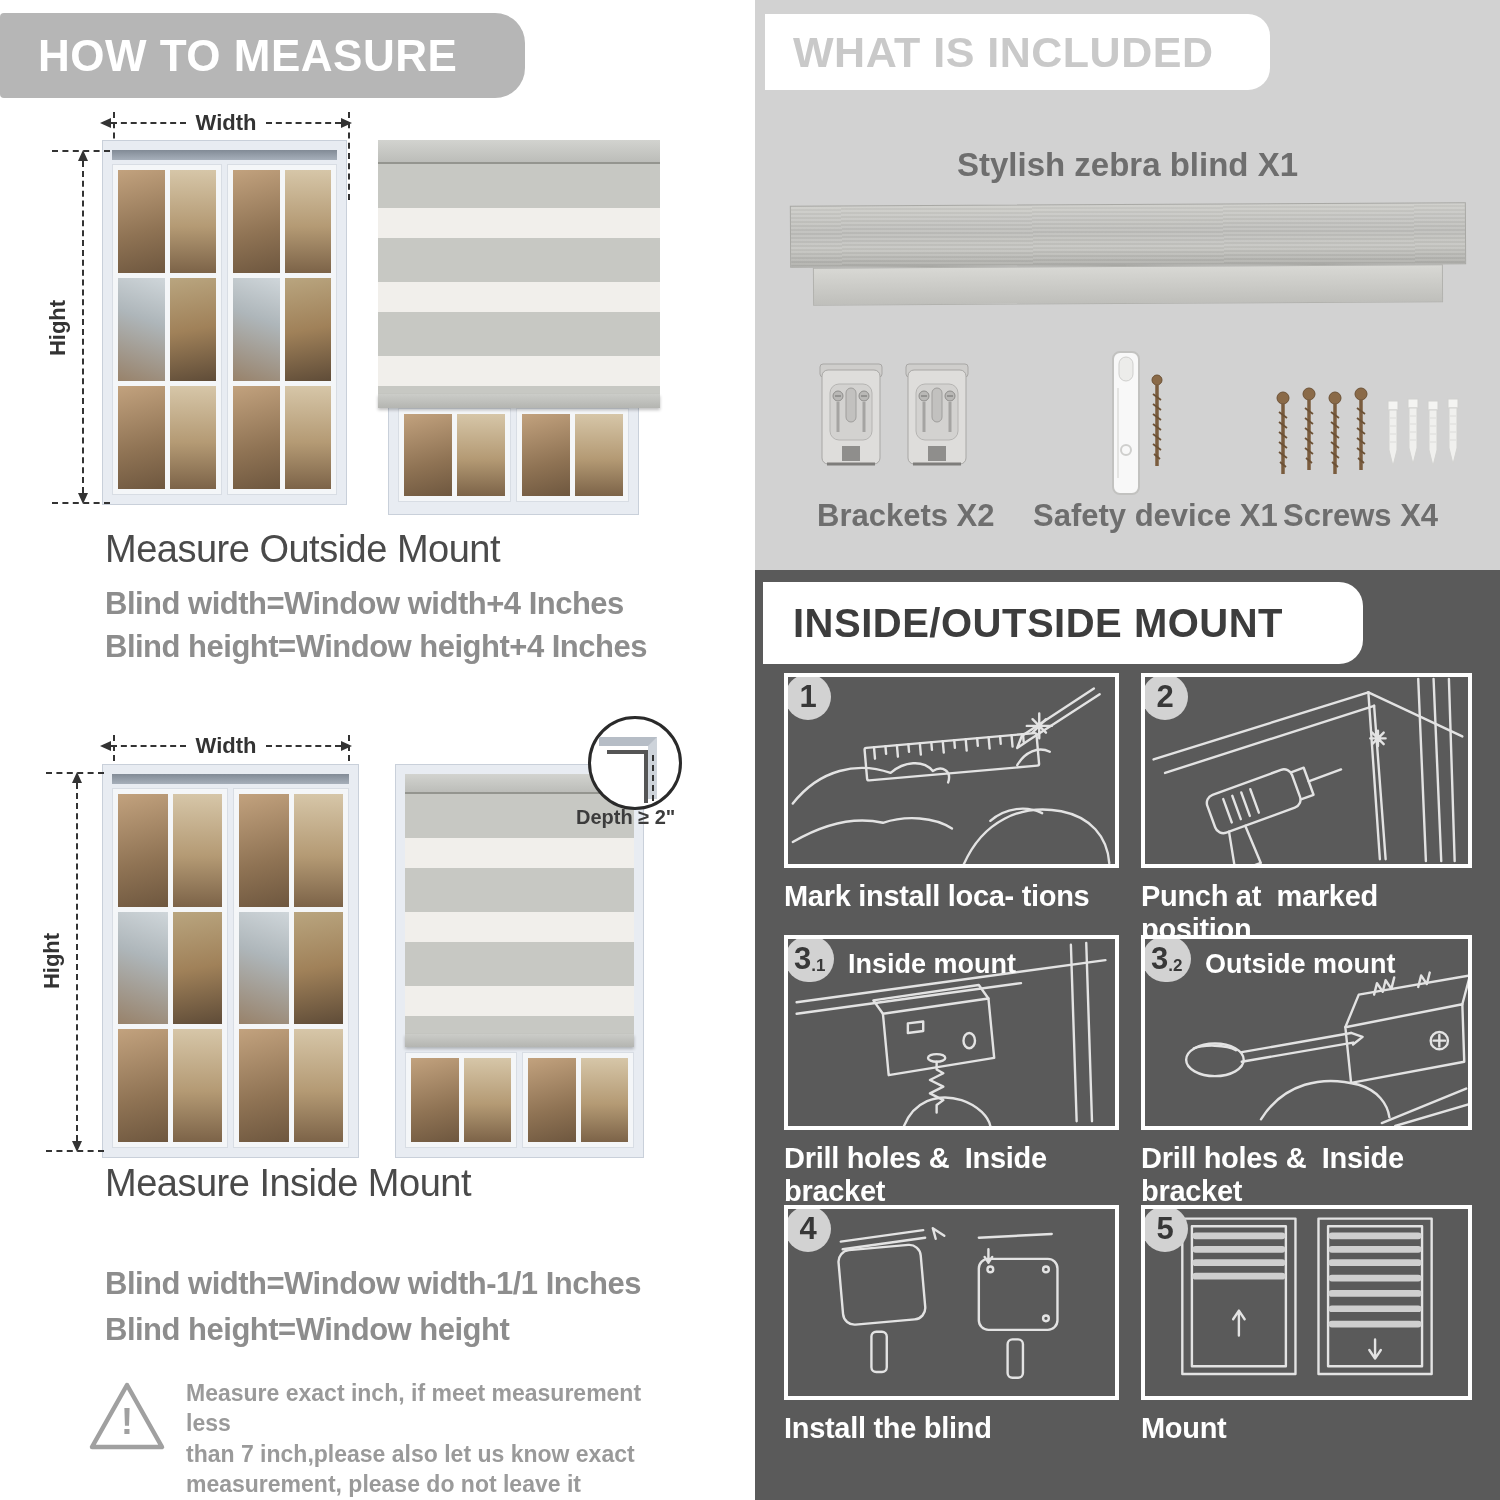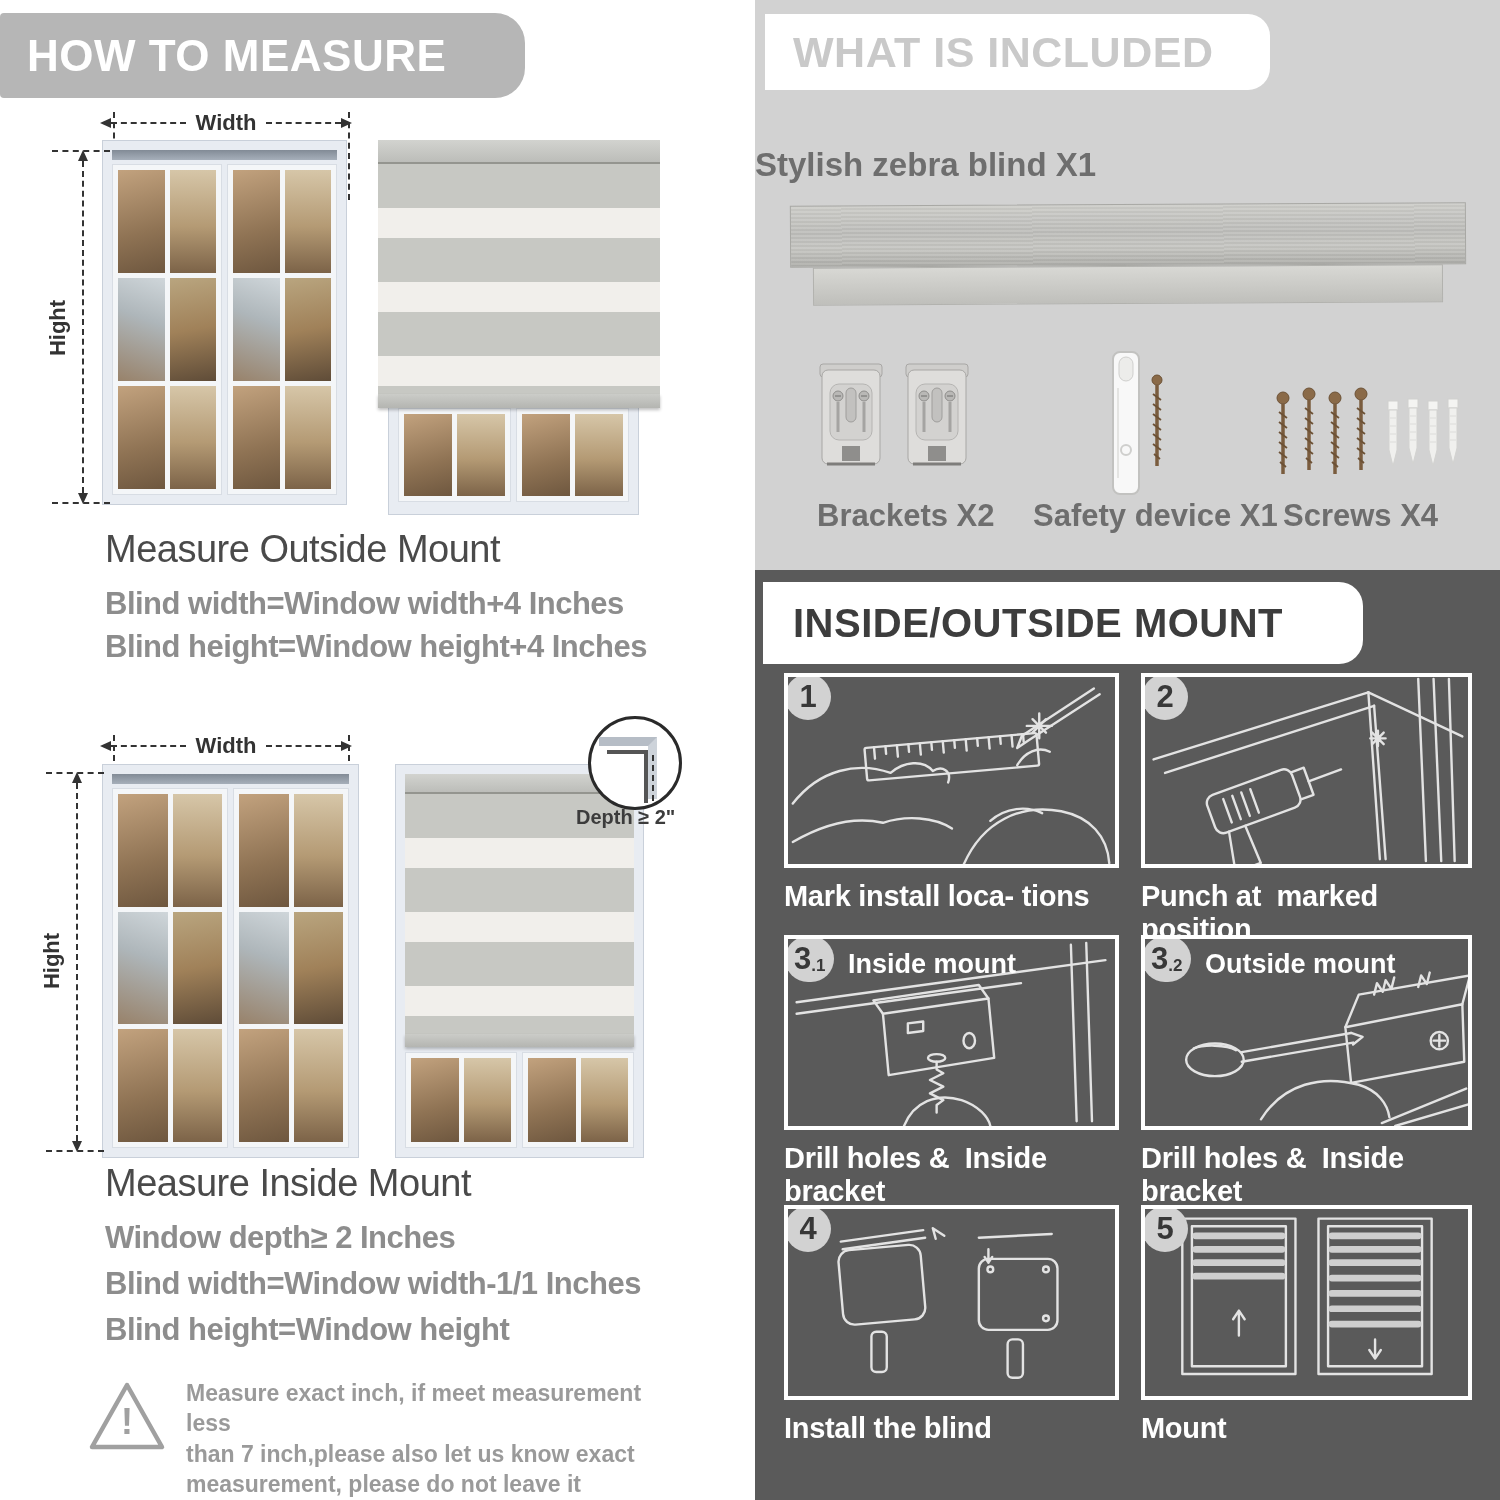--- a/index.html
+++ b/index.html
@@ -78,21 +78,21 @@
          font-weight:700; font-size:31px; z-index:3}
   .badge .sub{font-size:17px; font-weight:700; margin-top:14px}
   .inner-title{position:absolute; left:60px; top:10px; color:#fff; font-weight:700; font-size:27px; z-index:3}
   .caption{margin-top:12px; color:#fff; font-weight:700; font-size:29px; white-space:pre-wrap; letter-spacing:-.3px}
 </style>
 </head>
 <body>
 
 <div id="stage">
 
-  <div class="pill" style="left:0; top:13px; width:525px; height:85px; padding-left:27px; font-size:44px">
+  <div class="pill" style="left:0; top:13px; width:525px; height:85px; padding-left:38px; font-size:44px">
     <span>HOW TO MEASURE</span>
   </div>
 
   <div class="dim-h" style="left:100px; top:112px; width:252px">
     <span class="arr-l"></span>
       <span class="dash"></span>
     <span class="dim-lbl">Width</span>
     <span class="dash"></span>
       <span class="arr-r"></span>
   </div>
@@ -212,40 +212,39 @@
   </div>
 
   <div class="magnifier" style="left:588px; top:716px">
     <div style="position:absolute; left:8px; top:18px; right:22px; bottom:8px; border-top:9px solid #b6bdc6; border-right:9px solid #cdd3da"></div>
     <div style="position:absolute; left:16px; top:31px; right:31px; bottom:4px; border-top:4px solid #555; border-right:4px solid #555"></div>
     <div style="position:absolute; right:25px; top:36px; bottom:6px; border-left:2px dashed #333"></div>
   </div>
   <div style="position:absolute; left:576px; top:806px; width:160px; font-weight:700; font-size:20px; color:#3c3c3c">Depth ≥ 2"</div>
 
   <div class="sec-title" style="left:105px; top:1162px">Measure Inside Mount</div>
-  <div class="spec" style="left:105px; top:1220px">Window depth≥ 2 Inches</div>
   <div class="spec" style="left:105px; top:1266px">Blind width=Window width-1/1 Inches</div>
   <div class="spec" style="left:105px; top:1312px">Blind height=Window height</div>
 
   <svg class="abs" style="left:86px; top:1378px" width="82" height="78" viewBox="0 0 82 78">
     <polygon points="41,7 76,69 6,69" fill="none" stroke="#a0a0a0" stroke-width="4.5" stroke-linejoin="round"></polygon>
     <text x="41" y="56" text-anchor="middle" font-size="36" font-weight="bold" fill="#a0a0a0" stroke="none">!</text>
   </svg>
   <div class="warn-text" style="left:186px; top:1378px; width:470px">
     <div>Measure exact inch, if meet measurement less</div>
     <div>than 7 inch,please also let us know exact</div>
     <div>measurement, please do not leave it</div>
   </div>
 
   <div class="abs" style="left:755px; top:0; width:745px; height:570px; background:var(--panel-light)">
     <div class="pill pill-white" style="left:10px; top:14px; width:505px; height:76px; padding-left:28px; font-size:43px; color:var(--included-title); border-radius:0 22px 22px 0">
       <span>WHAT IS INCLUDED</span>
     </div>
 
-    <div class="abs" style="left:0; top:146px; width:100%; text-align:left; font-weight:700; font-size:33px; color:var(--muted-label)">Stylish zebra blind X1</div>
+    <div class="abs" style="left:0; top:146px; width:100%; text-align:center; font-weight:700; font-size:33px; color:var(--muted-label)">Stylish zebra blind X1</div>
 
     <div class="rail-main" style="left:35px; top:204px; width:676px; height:62px"></div>
     <div class="rail-lip" style="left:58px; top:266px; width:630px; height:38px"></div>
 
     <svg class="abs" style="left:62px; top:358px" width="68" height="122" viewBox="0 0 68 122">
       <rect x="3" y="6" width="62" height="13" rx="3" fill="#cfcecc" stroke="#a8a7a5"></rect>
       <rect x="5" y="12" width="58" height="94" rx="6" fill="#dedddb" stroke="#a8a7a5"></rect>
       <rect x="13" y="26" width="42" height="56" rx="9" fill="#d3d2d0" stroke="#b5b4b2"></rect>
       <rect x="29" y="30" width="10" height="34" rx="5" fill="#c2c1bf" stroke="#9f9e9c"></rect>
       <circle cx="21" cy="38" r="5" fill="#b9b8b6" stroke="#8f8e8c"></circle>

